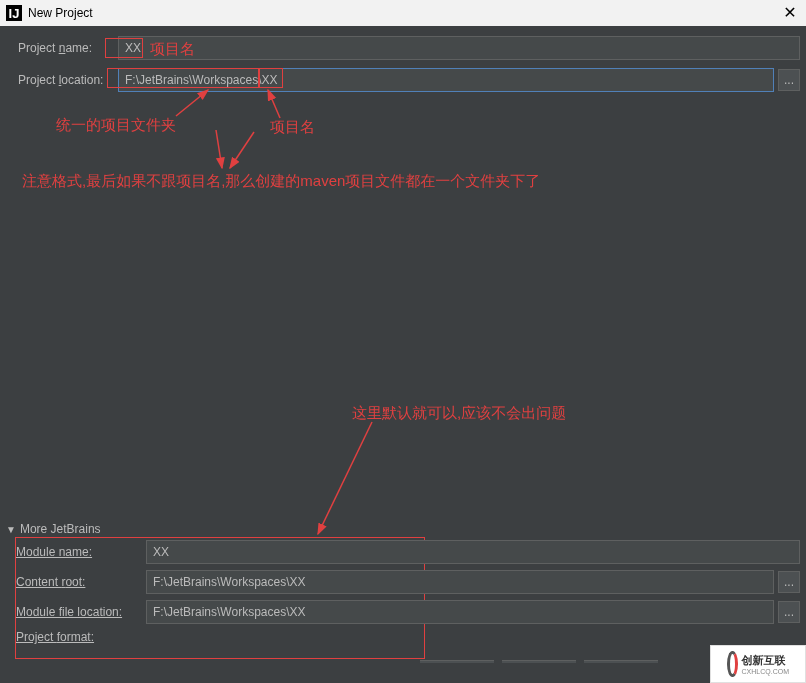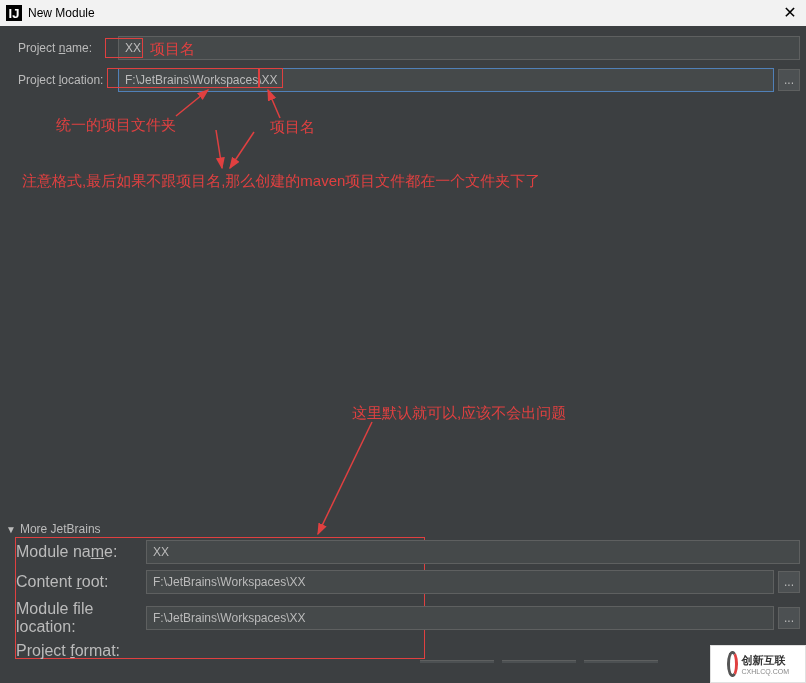--- a/index.html
+++ b/index.html
@@ -120,22 +120,23 @@
       top: 540px;
       right: 6px;
     }
     .ms-row {
       display: flex;
       align-items: center;
       margin-bottom: 6px;
     }
     .ms-label {
       width: 130px;
-      font-size: 16px;
-      color: #bbbbbb;
+      font-size: 12px;
+      color: #bbbbbb;
+      text-decoration: underline;
     }
     .ms-input {
       flex: 1;
       height: 24px;
       background: #45494a;
       border: 1px solid #5e6060;
       color: #bbbbbb;
       font-size: 12px;
       padding: 0 6px;
       outline: none;
@@ -212,21 +213,21 @@
       height: 3px;
       background: #4c5052;
       border-top: 1px solid #5e6060;
     }
   </style>
 </head>
 <body>
 
 <div class="titlebar">
   <span class="titlebar-icon">IJ</span>
-  <span class="titlebar-text">New Module</span>
+  <span class="titlebar-text">New Project</span>
   <span class="titlebar-close">✕</span>
 </div>
 
 <div class="content">
   <div class="field-row">
     <div class="field-label">Project <span class="underline-char">n</span>ame:</div>
     <input class="field-input" type="text" value="XX" style="">
   </div>
   <div class="field-row">
     <div class="field-label">Project <span class="underline-char">l</span>ocation:</div>

